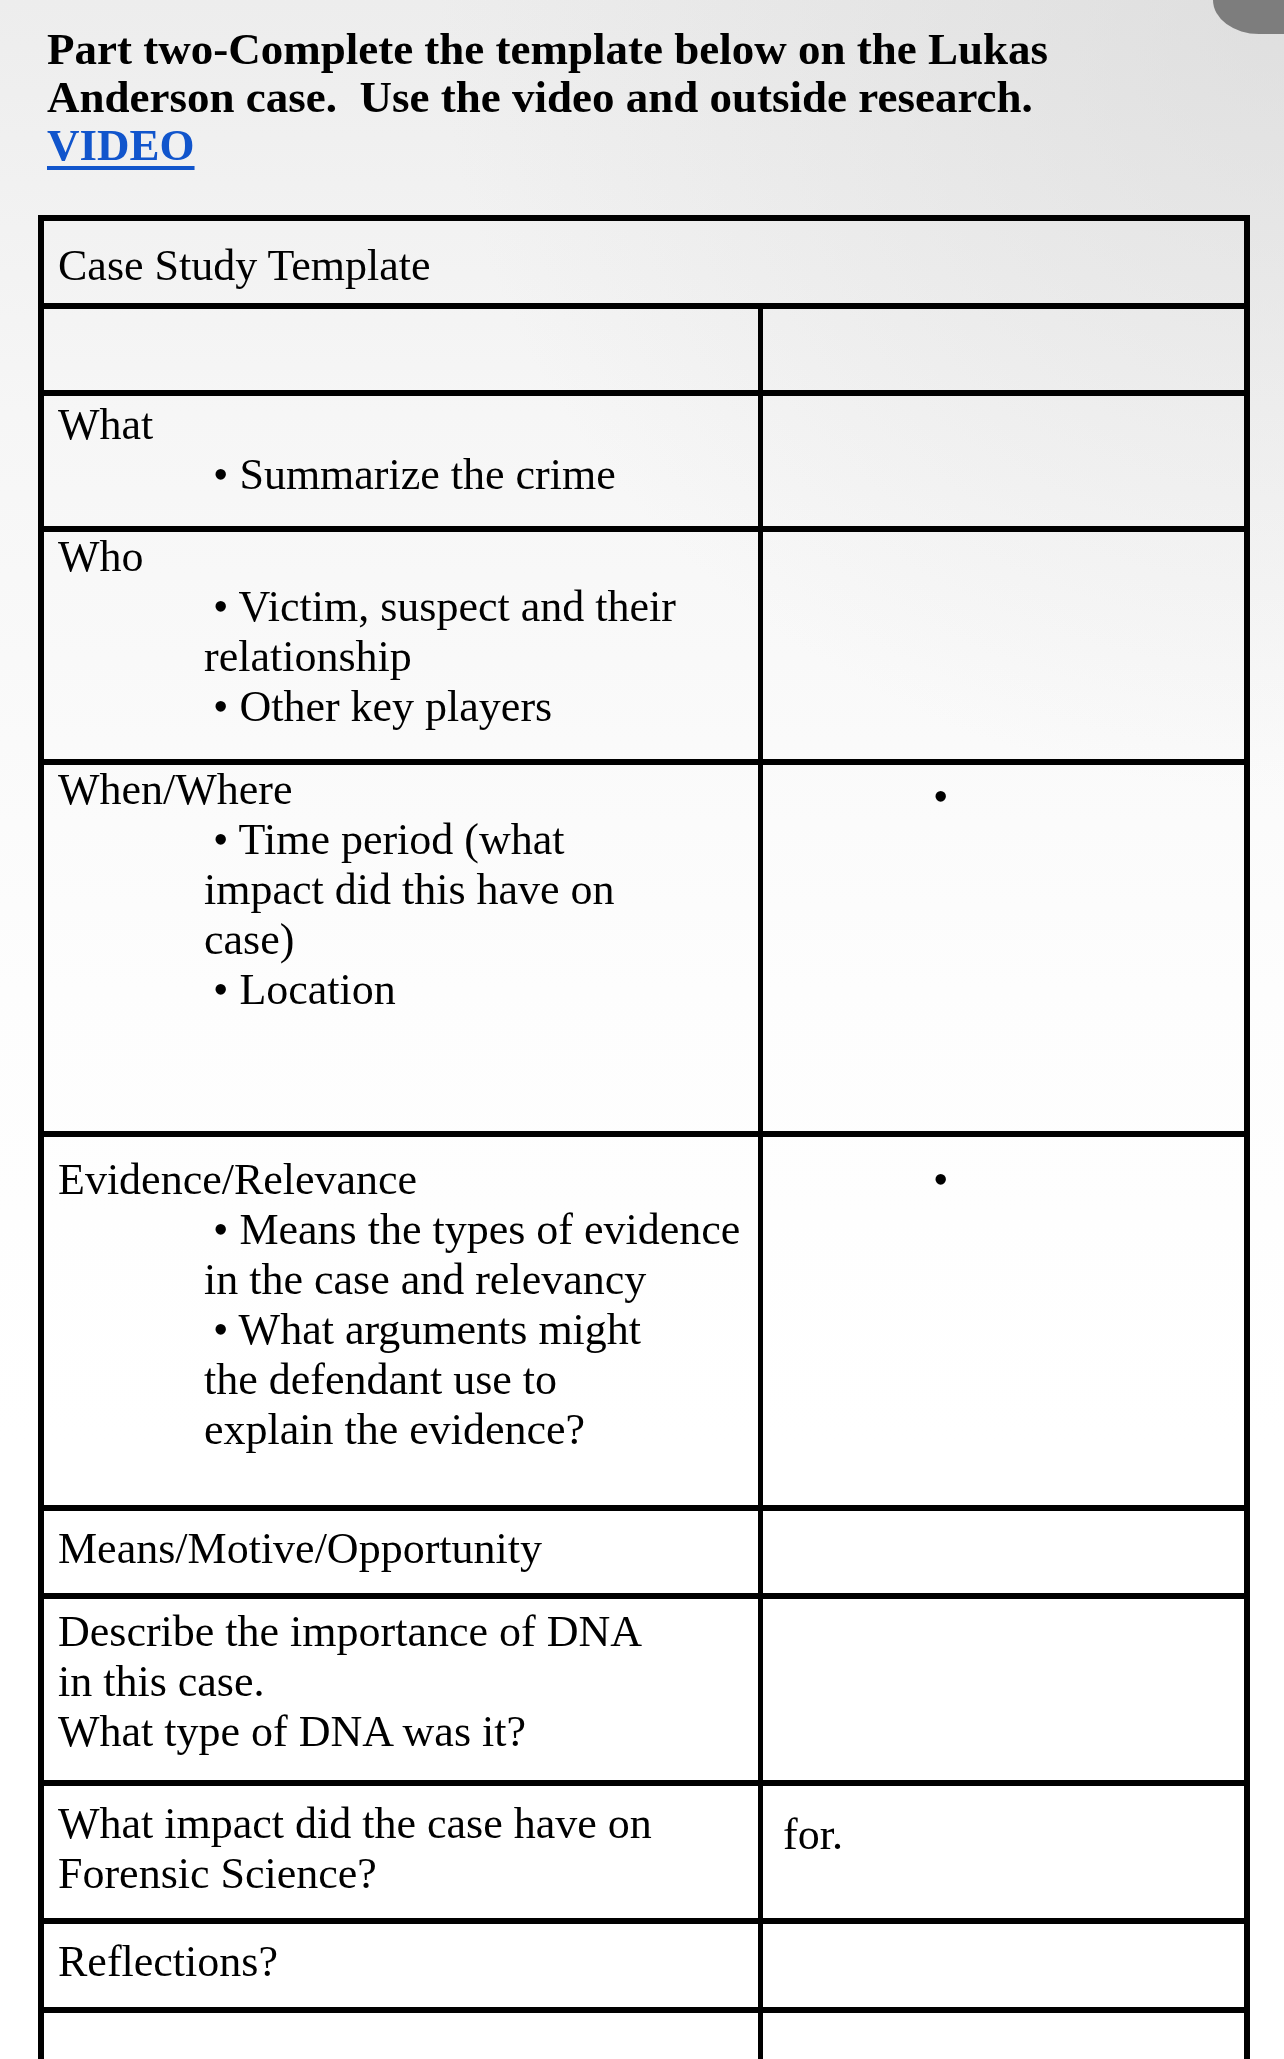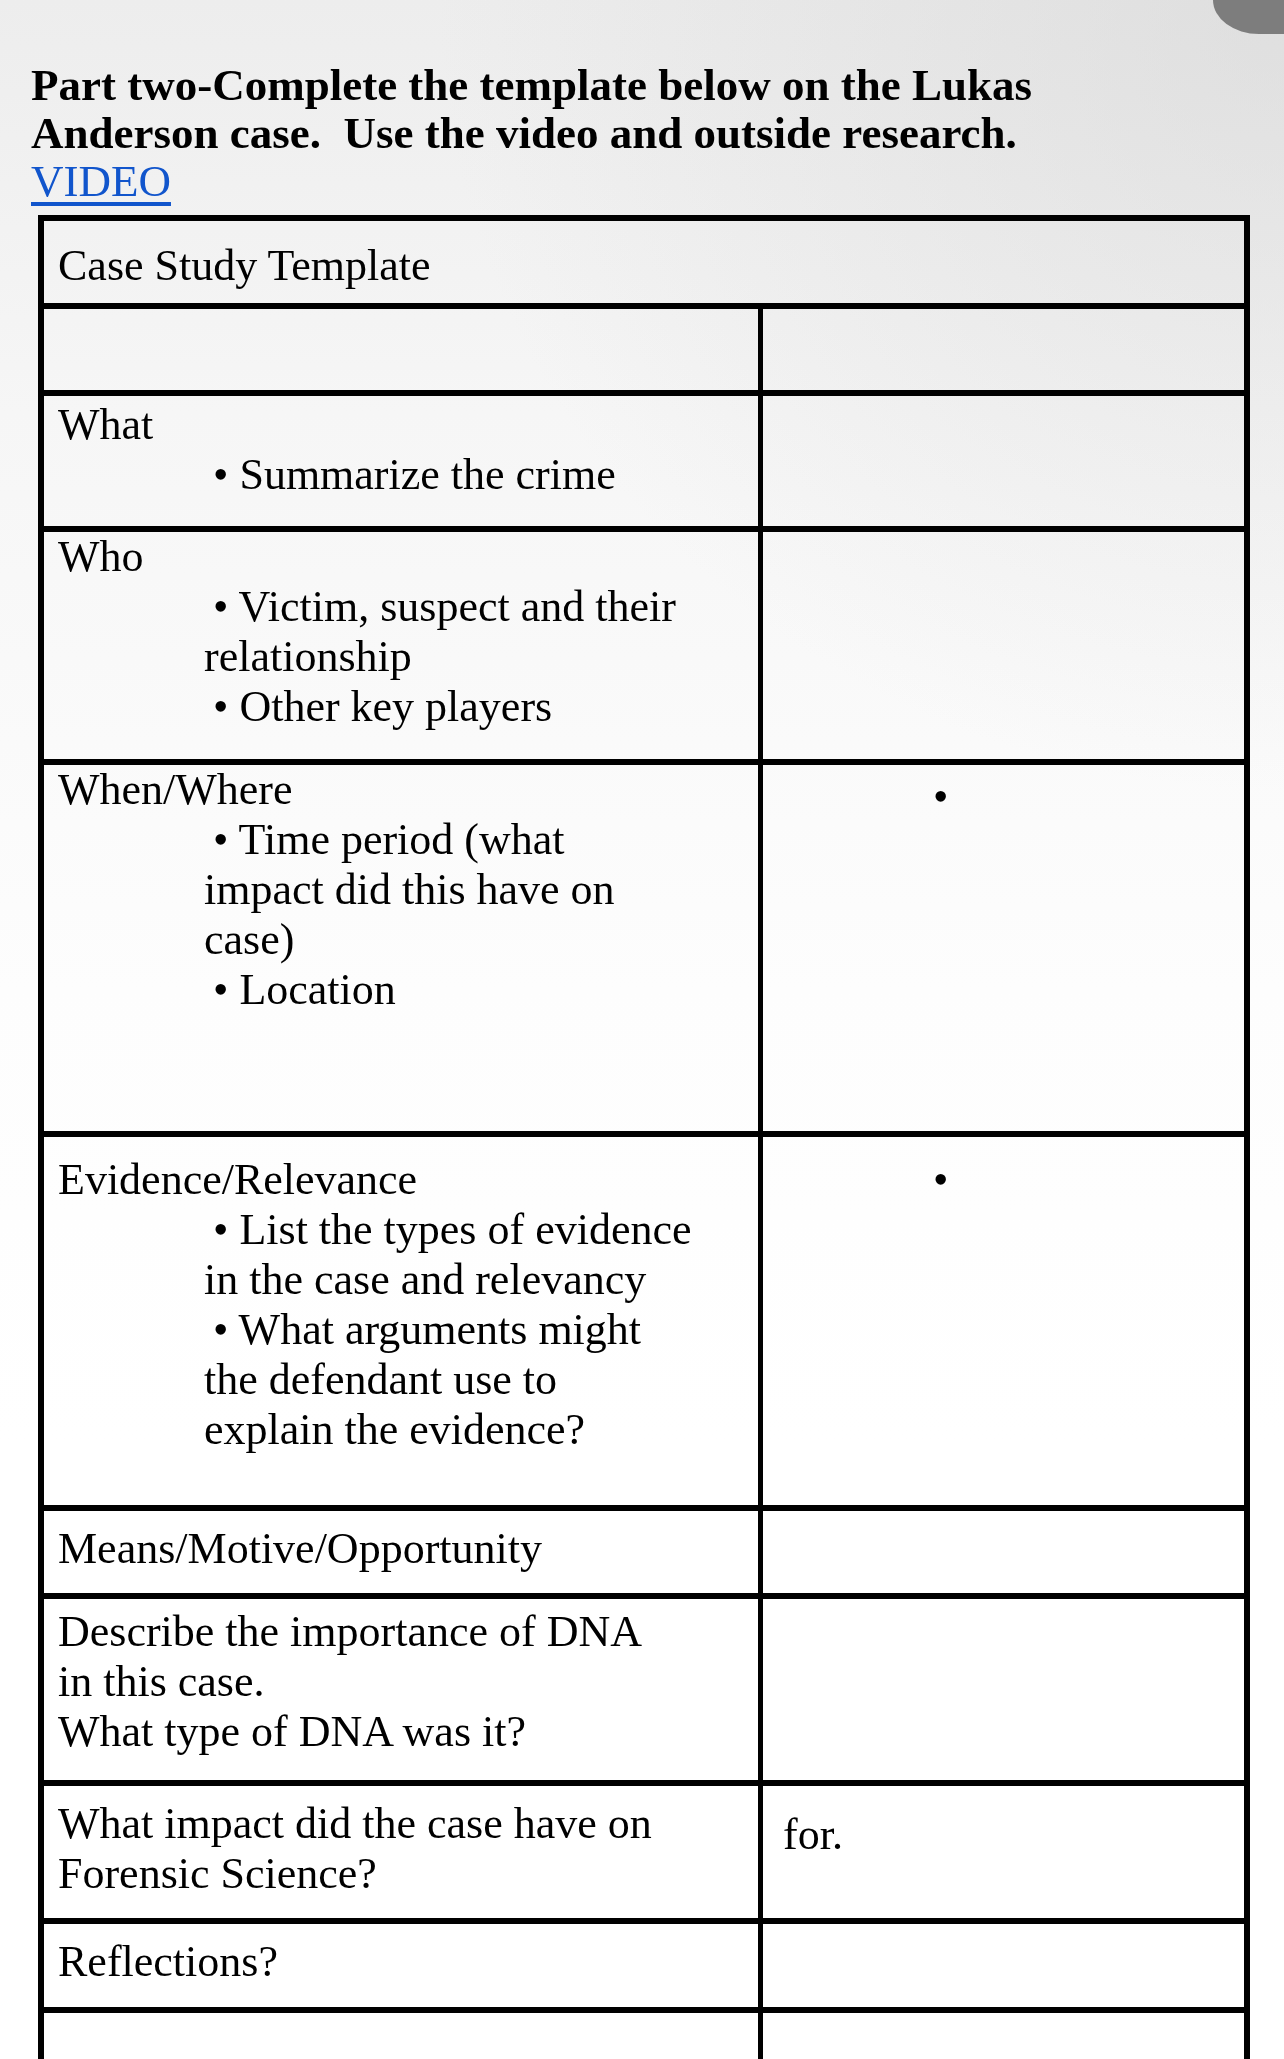--- a/index.html
+++ b/index.html
@@ -13,27 +13,27 @@
       radial-gradient(120% 70% at 100% 0%, rgba(205,205,205,0.45) 0%, rgba(255,255,255,0) 55%),
       linear-gradient(180deg, #ededed 0%, #f6f6f6 20%, #fdfdfd 48%, #ffffff 70%);
   }
   .corner-overlay{
     position:absolute;top:0;right:0;
     width:71px;height:34px;
     background:#7d7d7d;
     border-bottom-left-radius:46px 34px;
   }
   .heading{
-    position:absolute;left:31px;top:25px;
-    font-size:45px;font-weight:700;line-height:48px;margin-top:36px;
+    position:absolute;left:47px;top:25px;
+    font-size:45px;font-weight:700;line-height:48px;
   }
   .hline{white-space:pre-wrap;}
   .video-link{
     color:#1155cc;
-    font-weight:400;
+    font-weight:700;
     text-decoration:underline;
     text-decoration-thickness:4px;
     text-underline-offset:6px;
     cursor:pointer;
     display:inline-block;
   }
   .tbl{
     position:absolute;left:38px;top:215px;
     width:1212px;box-sizing:border-box;
     border:6px solid #000;border-bottom:none;
@@ -104,21 +104,21 @@
         <div class="ln b">• Location</div>
       </div>
       <div class="cr" style="padding-top:7px">
         <div class="ln rb">•</div>
       </div>
     </div>
 
     <div class="row" style="height:368px">
       <div class="cl" style="padding-top:18px">
         <div class="ln h">Evidence/Relevance</div>
-        <div class="ln b">• List the types of evidence</div>
+        <div class="ln b">• Means the types of evidence</div>
         <div class="ln w">in the case and relevancy</div>
         <div class="ln b">• What arguments might</div>
         <div class="ln w">the defendant use to</div>
         <div class="ln w">explain the evidence?</div>
       </div>
       <div class="cr" style="padding-top:18px">
         <div class="ln rb">•</div>
       </div>
     </div>
 

